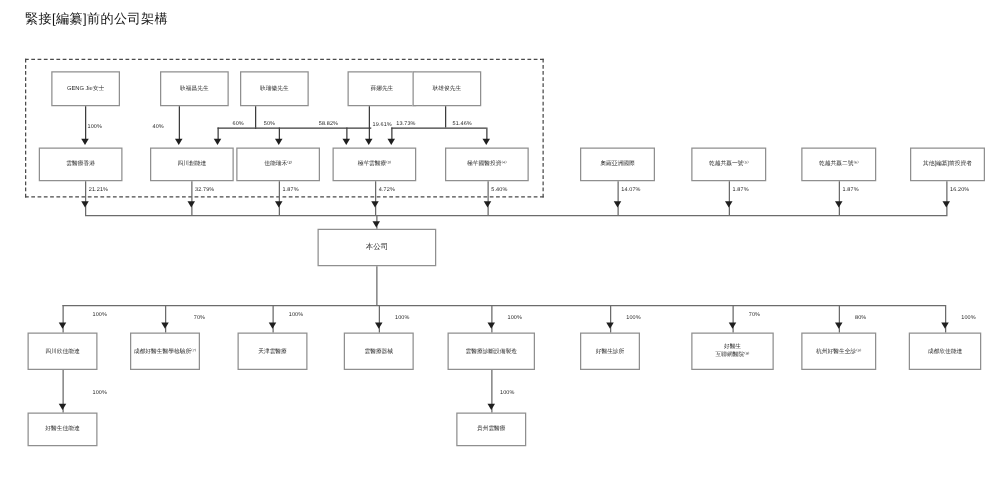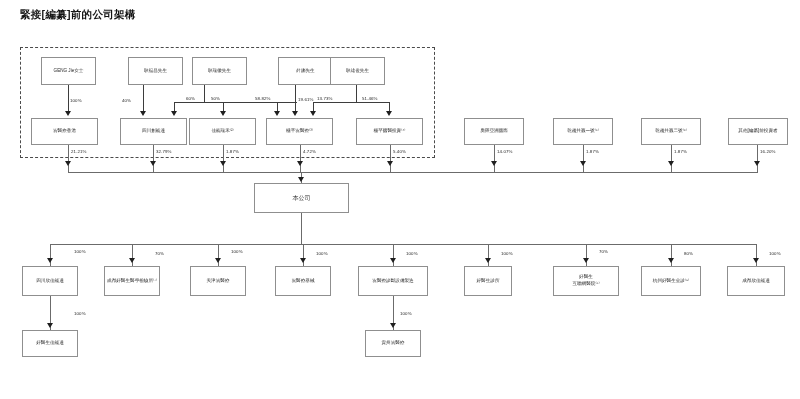--- a/index.html
+++ b/index.html
@@ -17,21 +17,21 @@
     width: 800px;
     height: 399px;
     background: #ffffff;
     overflow: hidden;
   }
   #chart-title {
     position: absolute;
     left: 20px;
     top: 8px;
     font-size: 10.5px;
-    font-weight: bold;
+    font-weight: normal;
     letter-spacing: 0.3px;
     color: #141414;
     white-space: nowrap;
   }
   
   .node {
     position: absolute;
     box-sizing: border-box;
     border: 1px solid #8f8f8f;
     background: #ffffff;

